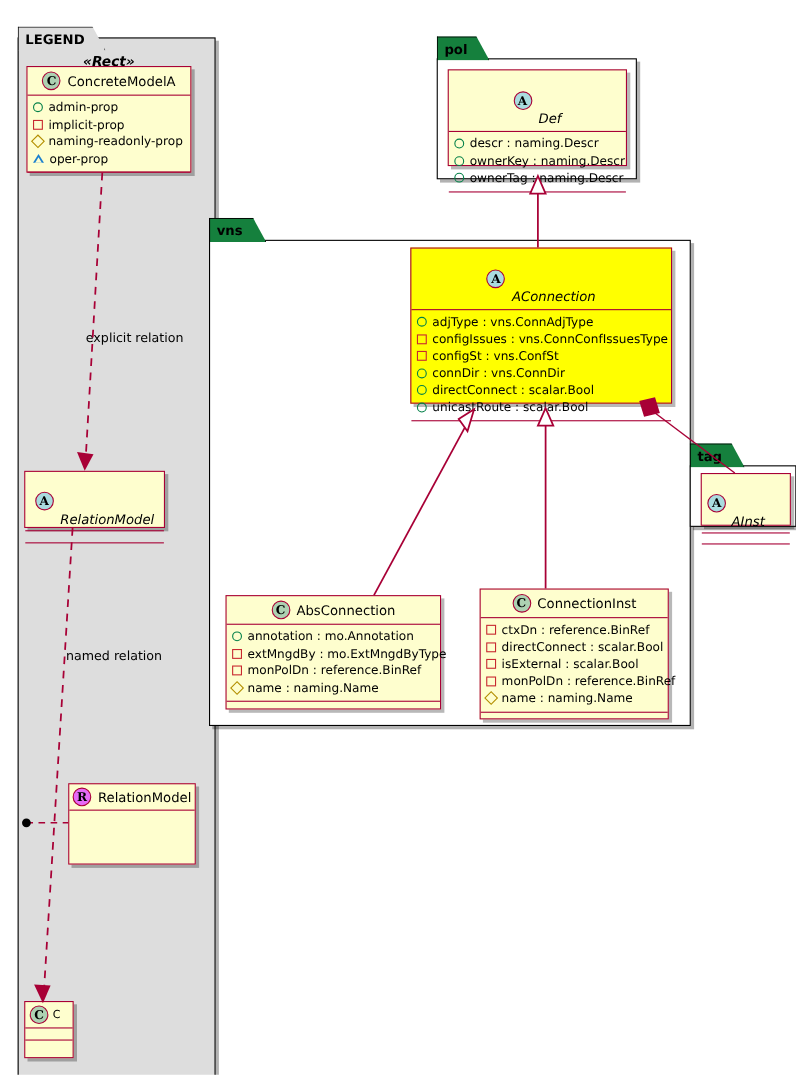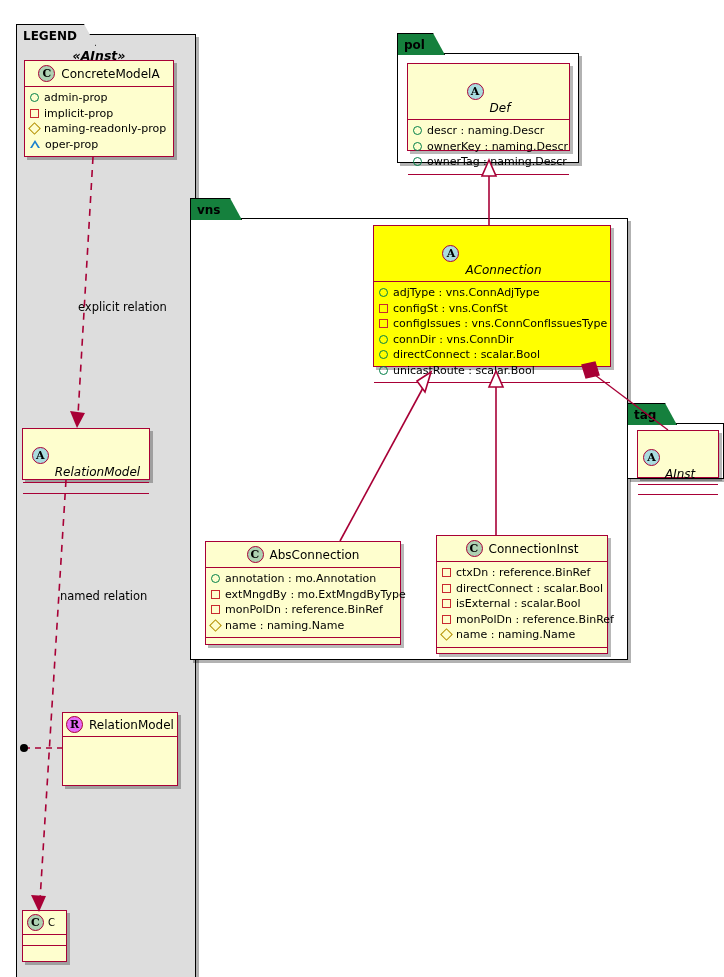--- a/index.html
+++ b/index.html
@@ -99,21 +99,21 @@
 </head>
 <body>
 
 <div class="canvas">
 
   <div class="pkg pkg-legend" style="left:8px;top:12px;">
     <div class="pkg-body" style="left:8px;top:22px;width:180px;height:946px;"></div>
     <div class="pkg-tab" style="left:8px;top:12px;width:80px;">LEGEND</div>
   </div>
 
-  <div class="stereo" style="left:24px;top:48px;width:150px;">«AInst»</div>
+  <div class="stereo" style="left:24px;top:48px;width:150px;">«Rect»</div>
 
   <div class="cls" style="left:24px;top:60px;width:150px;height:97px;">
     <div class="cls-head">
       <span class="badge c">C</span>
       <span class="cls-name">ConcreteModelA</span>
     </div>
     <div class="cls-attrs">
       <div class="attr">
         <span class="m circle"></span>
         <span>admin-prop</span>
@@ -200,25 +200,25 @@
       <span class="badge a">A</span>
       <span class="cls-name abstract">AConnection</span>
     </div>
     <div class="cls-attrs">
       <div class="attr">
         <span class="m circle"></span>
         <span>adjType : vns.ConnAdjType</span>
       </div>
       <div class="attr">
         <span class="m square"></span>
+        <span>configIssues : vns.ConnConfIssuesType</span>
+      </div>
+      <div class="attr">
+        <span class="m square"></span>
         <span>configSt : vns.ConfSt</span>
-      </div>
-      <div class="attr">
-        <span class="m square"></span>
-        <span>configIssues : vns.ConnConfIssuesType</span>
       </div>
       <div class="attr">
         <span class="m circle"></span>
         <span>connDir : vns.ConnDir</span>
       </div>
       <div class="attr">
         <span class="m circle"></span>
         <span>directConnect : scalar.Bool</span>
       </div>
       <div class="attr">

